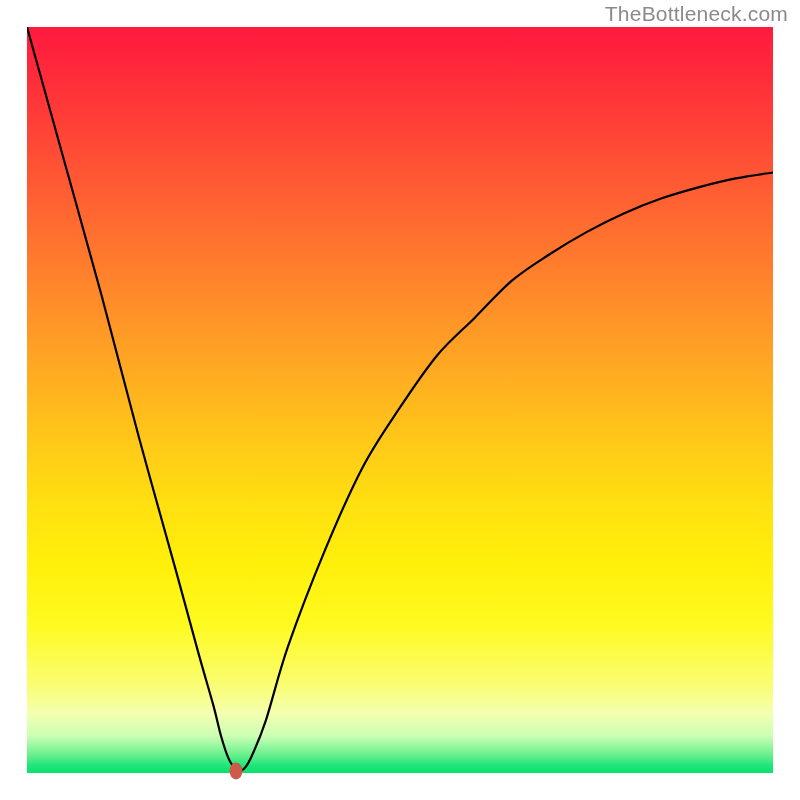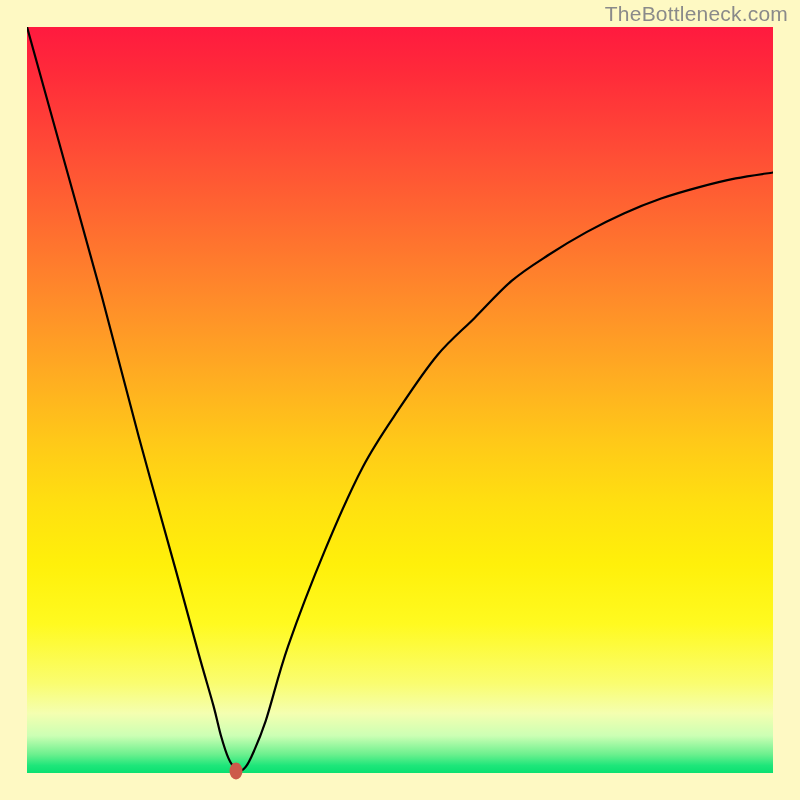--- a/index.html
+++ b/index.html
@@ -8,21 +8,21 @@
     width: 800px;
     height: 800px;
     background: #000;
     font-family: Arial, Helvetica, sans-serif;
     overflow: hidden;
   }
   .frame {
     position: relative;
     width: 800px;
     height: 800px;
-    background: #fef9c3;
+    background: #ffffff;
   }
   .plot-area {
     position: absolute;
     left: 27px;
     top: 27px;
     width: 746px;
     height: 746px;
     background: linear-gradient(to bottom,
       #ff1a3f 0%,
       #ff2a3a 6%,

